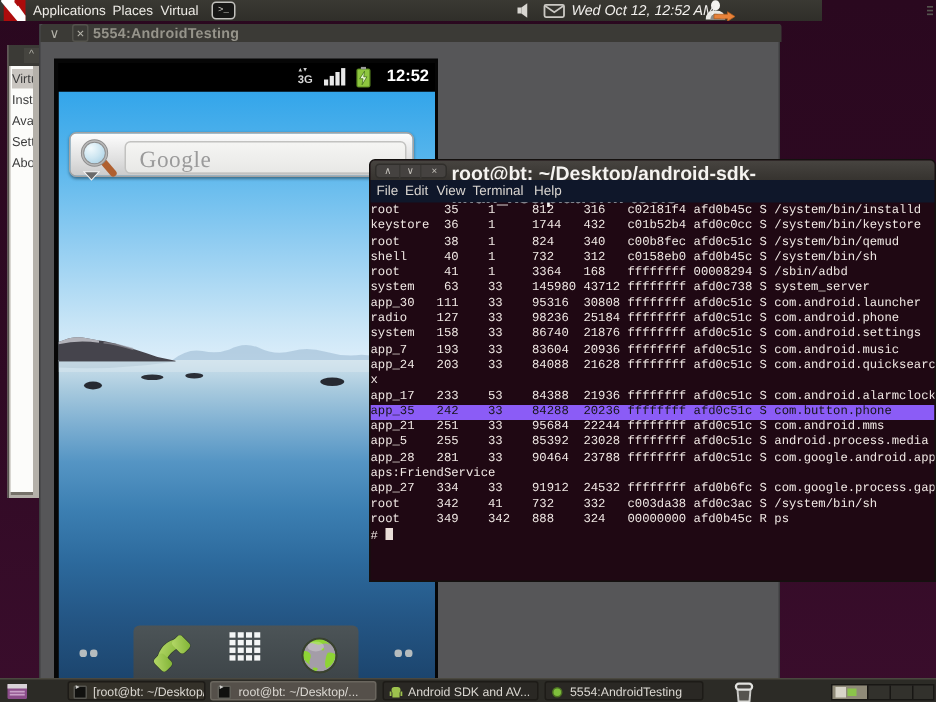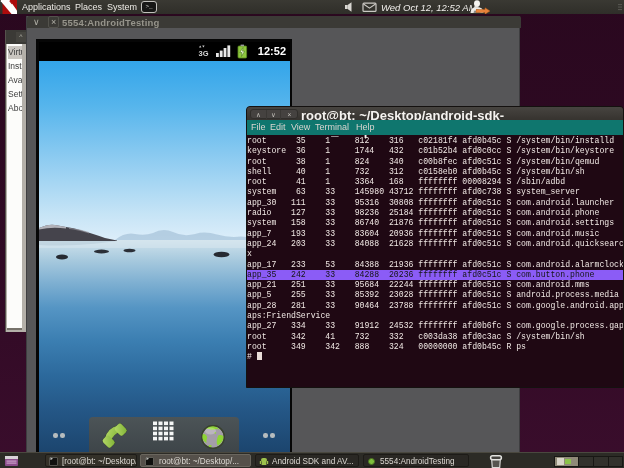--- a/index.html
+++ b/index.html
@@ -3,21 +3,21 @@
 <style>
 * { margin:0; padding:0; box-sizing:border-box; }
 html,body { width:624px; height:468px; overflow:hidden; }
 body { position:relative; font-family:"Liberation Sans",sans-serif; }
 .abs { position:absolute; }
 
 
 #desk { left:0; top:0; width:624px; height:468px; background:linear-gradient(180deg,#2a081f 0%,#300a24 55%,#3a0d2c 100%); }
 
 
-#panel { left:0; top:0; width:624px; height:14px; background:linear-gradient(180deg,#3a3933,#2f2e29); color:#eceae5; font-size:9px; }
+#panel { left:0; top:0; width:548px; height:14px; background:linear-gradient(180deg,#3a3933,#2f2e29); color:#eceae5; font-size:9px; }
 #panel .mi { position:absolute; top:2px; }
 #logo { left:0; top:0; width:15px; height:14px; }
 #appsm { left:22px; } #placesm { left:75px; } #systemm { left:107px; }
 #termico { left:141px; top:1px; width:16px; height:12px; background:#171716; border:1.5px solid #c2c1bd; border-radius:3px; color:#d7d6d0; font-size:6px; line-height:9px; text-align:center; font-family:"Liberation Mono",monospace;}
 #clock { left:381px; top:1.5px; font-size:9.5px; letter-spacing:0; color:#f1efec;font-style:italic; }
 
 
 #sdkwin { left:5px; top:30px; width:21px; height:302px; background:#b4b0a9; border-left:1px solid #55524c; }
 #sdktitle { left:0; top:0; width:21px; height:14px; background:#3b3a36; }
 #sdkcaret { left:10px; top:2px; width:10px; height:10px; background:#45443f; color:#b0afa6; font-size:7px; line-height:10px; text-align:center; }
@@ -49,21 +49,21 @@
 #dock { left:50px; top:375px; width:150px; height:37px; background:linear-gradient(180deg,#4c5457,#3d4448); border-radius:4px 4px 0 0; }
 .ddots { position:absolute; top:391px; width:14px; height:5px; }
 .ddots i { position:absolute; top:0; width:4.5px; height:4.5px; border-radius:50%; background:#b6bcbe; }
 
 
 #term { left:246px; top:106px; width:378px; height:282px; background:#1f0813; border:1px solid #14110f; border-radius:4px 4px 0 0; }
 #ttitle { left:0; top:0; width:376px; height:13px; background:linear-gradient(180deg,#474440,#36332f); border-radius:3px 3px 0 0; }
 #tbtns { position:absolute; left:3px; top:1.5px; width:48px; height:10px; background:#454240; border:1px solid #302e2b; border-radius:3px; }
 #tbtns span { position:absolute; top:0; width:15px; height:9px; color:#c4c1bb; font-size:6.5px; line-height:9.5px; text-align:center; }
 #ttext { position:absolute; left:54px; top:1px; font-size:13px; font-weight:bold; color:#f5f3f0; }
-#tmenu { left:0; top:13px; width:376px; height:15px; background:#0f766e; color:#d9d5d0; font-size:9px; }
+#tmenu { left:0; top:13px; width:376px; height:15px; background:#0f172a; color:#d9d5d0; font-size:9px; }
 #tmenu span { position:absolute; top:2px; }
 #tbody { left:0; top:29px; width:376px; height:252px; overflow:hidden; }
 .trow { position:relative; height:10.3px; font-family:"Liberation Mono",monospace; font-size:8.17px; line-height:10.3px; color:#f0e8e4; white-space:pre; }
 .trow.hl { background:#8b5cf6; color:#141414; }
 .cur { display:inline-block; width:4.9px; height:8px; background:#e9ddd8; vertical-align:-1px; }
 
 
 #taskbar { left:0; top:452px; width:624px; height:16px; background:#2c2b26; border-top:1px solid #4a483f; }
 .tbtn { position:absolute; top:1px; height:13px; border-radius:2px; font-size:8.2px; color:#dbd8d2; line-height:13px; white-space:nowrap; overflow:hidden; }
 .tbtn.dark { background:#343129; border:1px solid #1d1b17; }
@@ -139,20 +139,38 @@
 <path d="M76,179 Q86,171 96,173 Q106,175 114,172 Q124,166.5 134,171 Q144,176 156,173 Q166,170 178,173.5 Q190,177 202,175.5 L214,176.5 Q230,177 240,175.5 L251,176.5 L251,179 Z" fill="#aec9de" opacity="0.85"></path>
 <path d="M0,167 L7,164.5 Q13,163 19,164.5 L27,166 Q35,167 41,169 L51,172 Q59,174.5 66,177 L78,179.5 L78,180 L0,180 Z" fill="#45444c"></path>
 <path d="M0,167 L7,164.5 Q13,163 19,164.5 L27,166 L27,167.5 Q13,165.5 0,168.5 Z" fill="#c6c6cc" opacity="0.85"></path>
 <path d="M30,166.8 Q40,167.8 50,171 L50,172.5 Q38,168.8 30,168 Z" fill="#9b9aa2" opacity="0.6"></path>
 <path d="M0,180 L78,180 L58,182.5 Q28,185.5 0,184 Z" fill="#8aa2b5" opacity="0.22"></path>
 <ellipse cx="23" cy="196" rx="6" ry="2.6" fill="#262a32"></ellipse>
 <ellipse cx="62.5" cy="190.5" rx="7.5" ry="1.9" fill="#2b2f37"></ellipse>
 <ellipse cx="90.5" cy="189.5" rx="6" ry="1.8" fill="#2b2f37"></ellipse>
 <ellipse cx="182.5" cy="193.5" rx="8" ry="2.8" fill="#262a32"></ellipse>
 </svg></div>
+      <div id="gwidget" class="abs">
+        <div id="gfield">
+          <div id="glogo">Google</div>
+        </div>
+        <svg width="36" height="34" viewBox="0 0 36 34" style="position:absolute; left:2px; top:1px; overflow:visible;">
+<defs>
+<radialGradient id="lens" cx="0.35" cy="0.3" r="0.9">
+  <stop offset="0" stop-color="#f2fafd"></stop>
+  <stop offset="0.45" stop-color="#cfe7f2"></stop>
+  <stop offset="1" stop-color="#9cc8e0"></stop>
+</radialGradient>
+</defs>
+<line x1="20.5" y1="18.5" x2="26.5" y2="25.5" stroke="#b06030" stroke-width="4.5" stroke-linecap="round"></line>
+<circle cx="14" cy="12" r="8" fill="url(#lens)" stroke="#8d8d8d" stroke-width="2.2"></circle>
+<circle cx="14" cy="12" r="8" fill="none" stroke="#b9b9b9" stroke-width="1"></circle>
+<path d="M7,24.5 L17,24.5 L12,30 Z" fill="#6a6a6a" stroke="#f8f8f8" stroke-width="0.7"></path>
+</svg>
+      </div>
       <div id="dock" class="abs"><svg width="150" height="34" viewBox="0 0 150 34">
 <defs>
 <radialGradient id="globeg" cx="0.32" cy="0.25" r="1">
  <stop offset="0" stop-color="#e8f2cc"></stop>
  <stop offset="0.4" stop-color="#b7d276"></stop>
  <stop offset="1" stop-color="#8fb544"></stop>
 </radialGradient>
 <linearGradient id="phg" x1="0" y1="0" x2="1" y2="1">
  <stop offset="0" stop-color="#b6d96a"></stop>
  <stop offset="1" stop-color="#7fb234"></stop>
@@ -251,21 +269,21 @@
 
 <div id="panel" class="abs">
   <div id="logo" class="abs"><svg width="18" height="14" viewBox="0 0 18 14">
 <rect x="2.5" y="0" width="14.5" height="14" fill="#ad0c0c"></rect>
 <path d="M0.8,0 L9.5,0 L17,10.5 L17,14 L11.5,14 L0.8,1.2 Z" fill="#ffffff"></path>
 <path d="M9.8,0.8 L12.2,3.8" stroke="#ad0c0c" stroke-width="1.1"></path>
 <path d="M11.8,0.2 L14.2,3.2" stroke="#ad0c0c" stroke-width="1.1"></path>
 </svg></div>
   <span class="mi" id="appsm">Applications</span>
   <span class="mi" id="placesm">Places</span>
-  <span class="mi" id="systemm">System</span>
+  <span class="mi" id="systemm">Virtual</span>
   <div id="termico" class="abs">&gt;_</div>
   <svg width="284" height="14" viewBox="0 0 284 14" style="position:absolute; left:340px; top:0;">
 <g fill="#d8d6d1">
 <rect x="5" y="5" width="2.6" height="4"></rect>
 <path d="M7.6,5 L11.5,2.2 L11.5,11.8 L7.6,9 Z"></path>
 </g>
 <g>
 <rect x="23" y="3.2" width="13" height="8.2" rx="1" fill="none" stroke="#cbc9c4" stroke-width="1.2"></rect>
 <path d="M23.5,4 L29.5,8.2 L35.5,4" fill="none" stroke="#cbc9c4" stroke-width="1.1"></path>
 </g>

